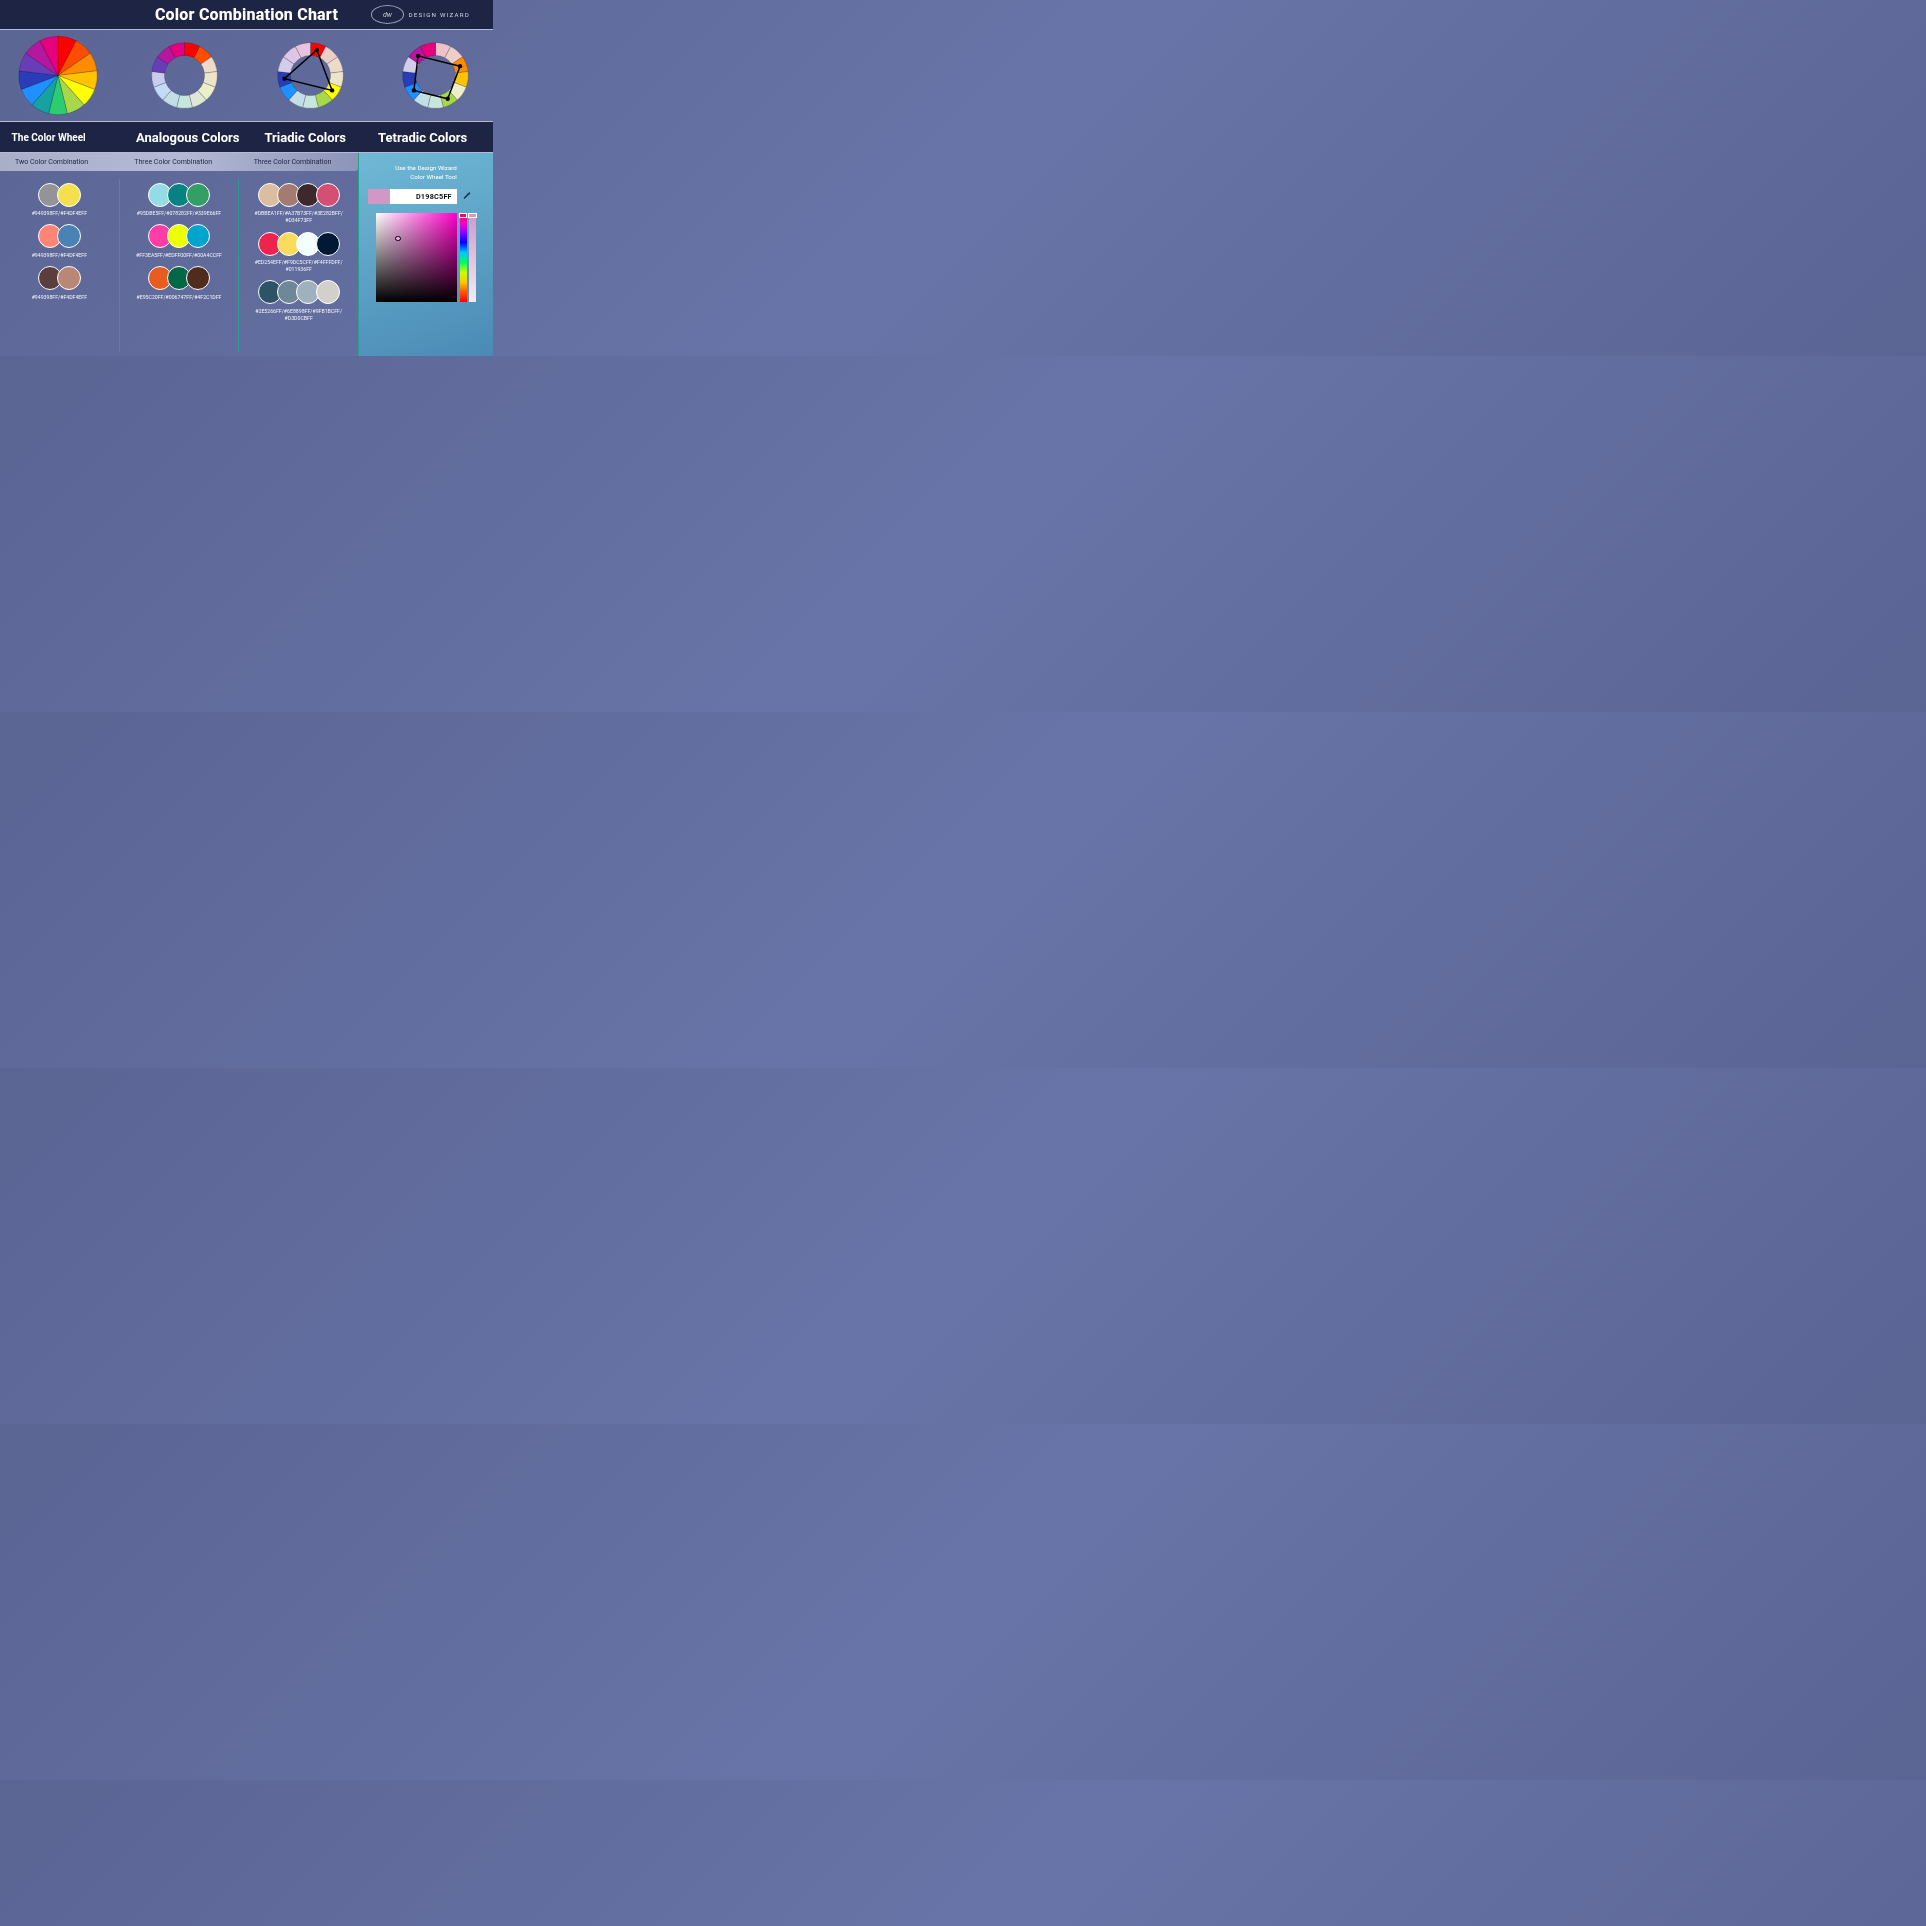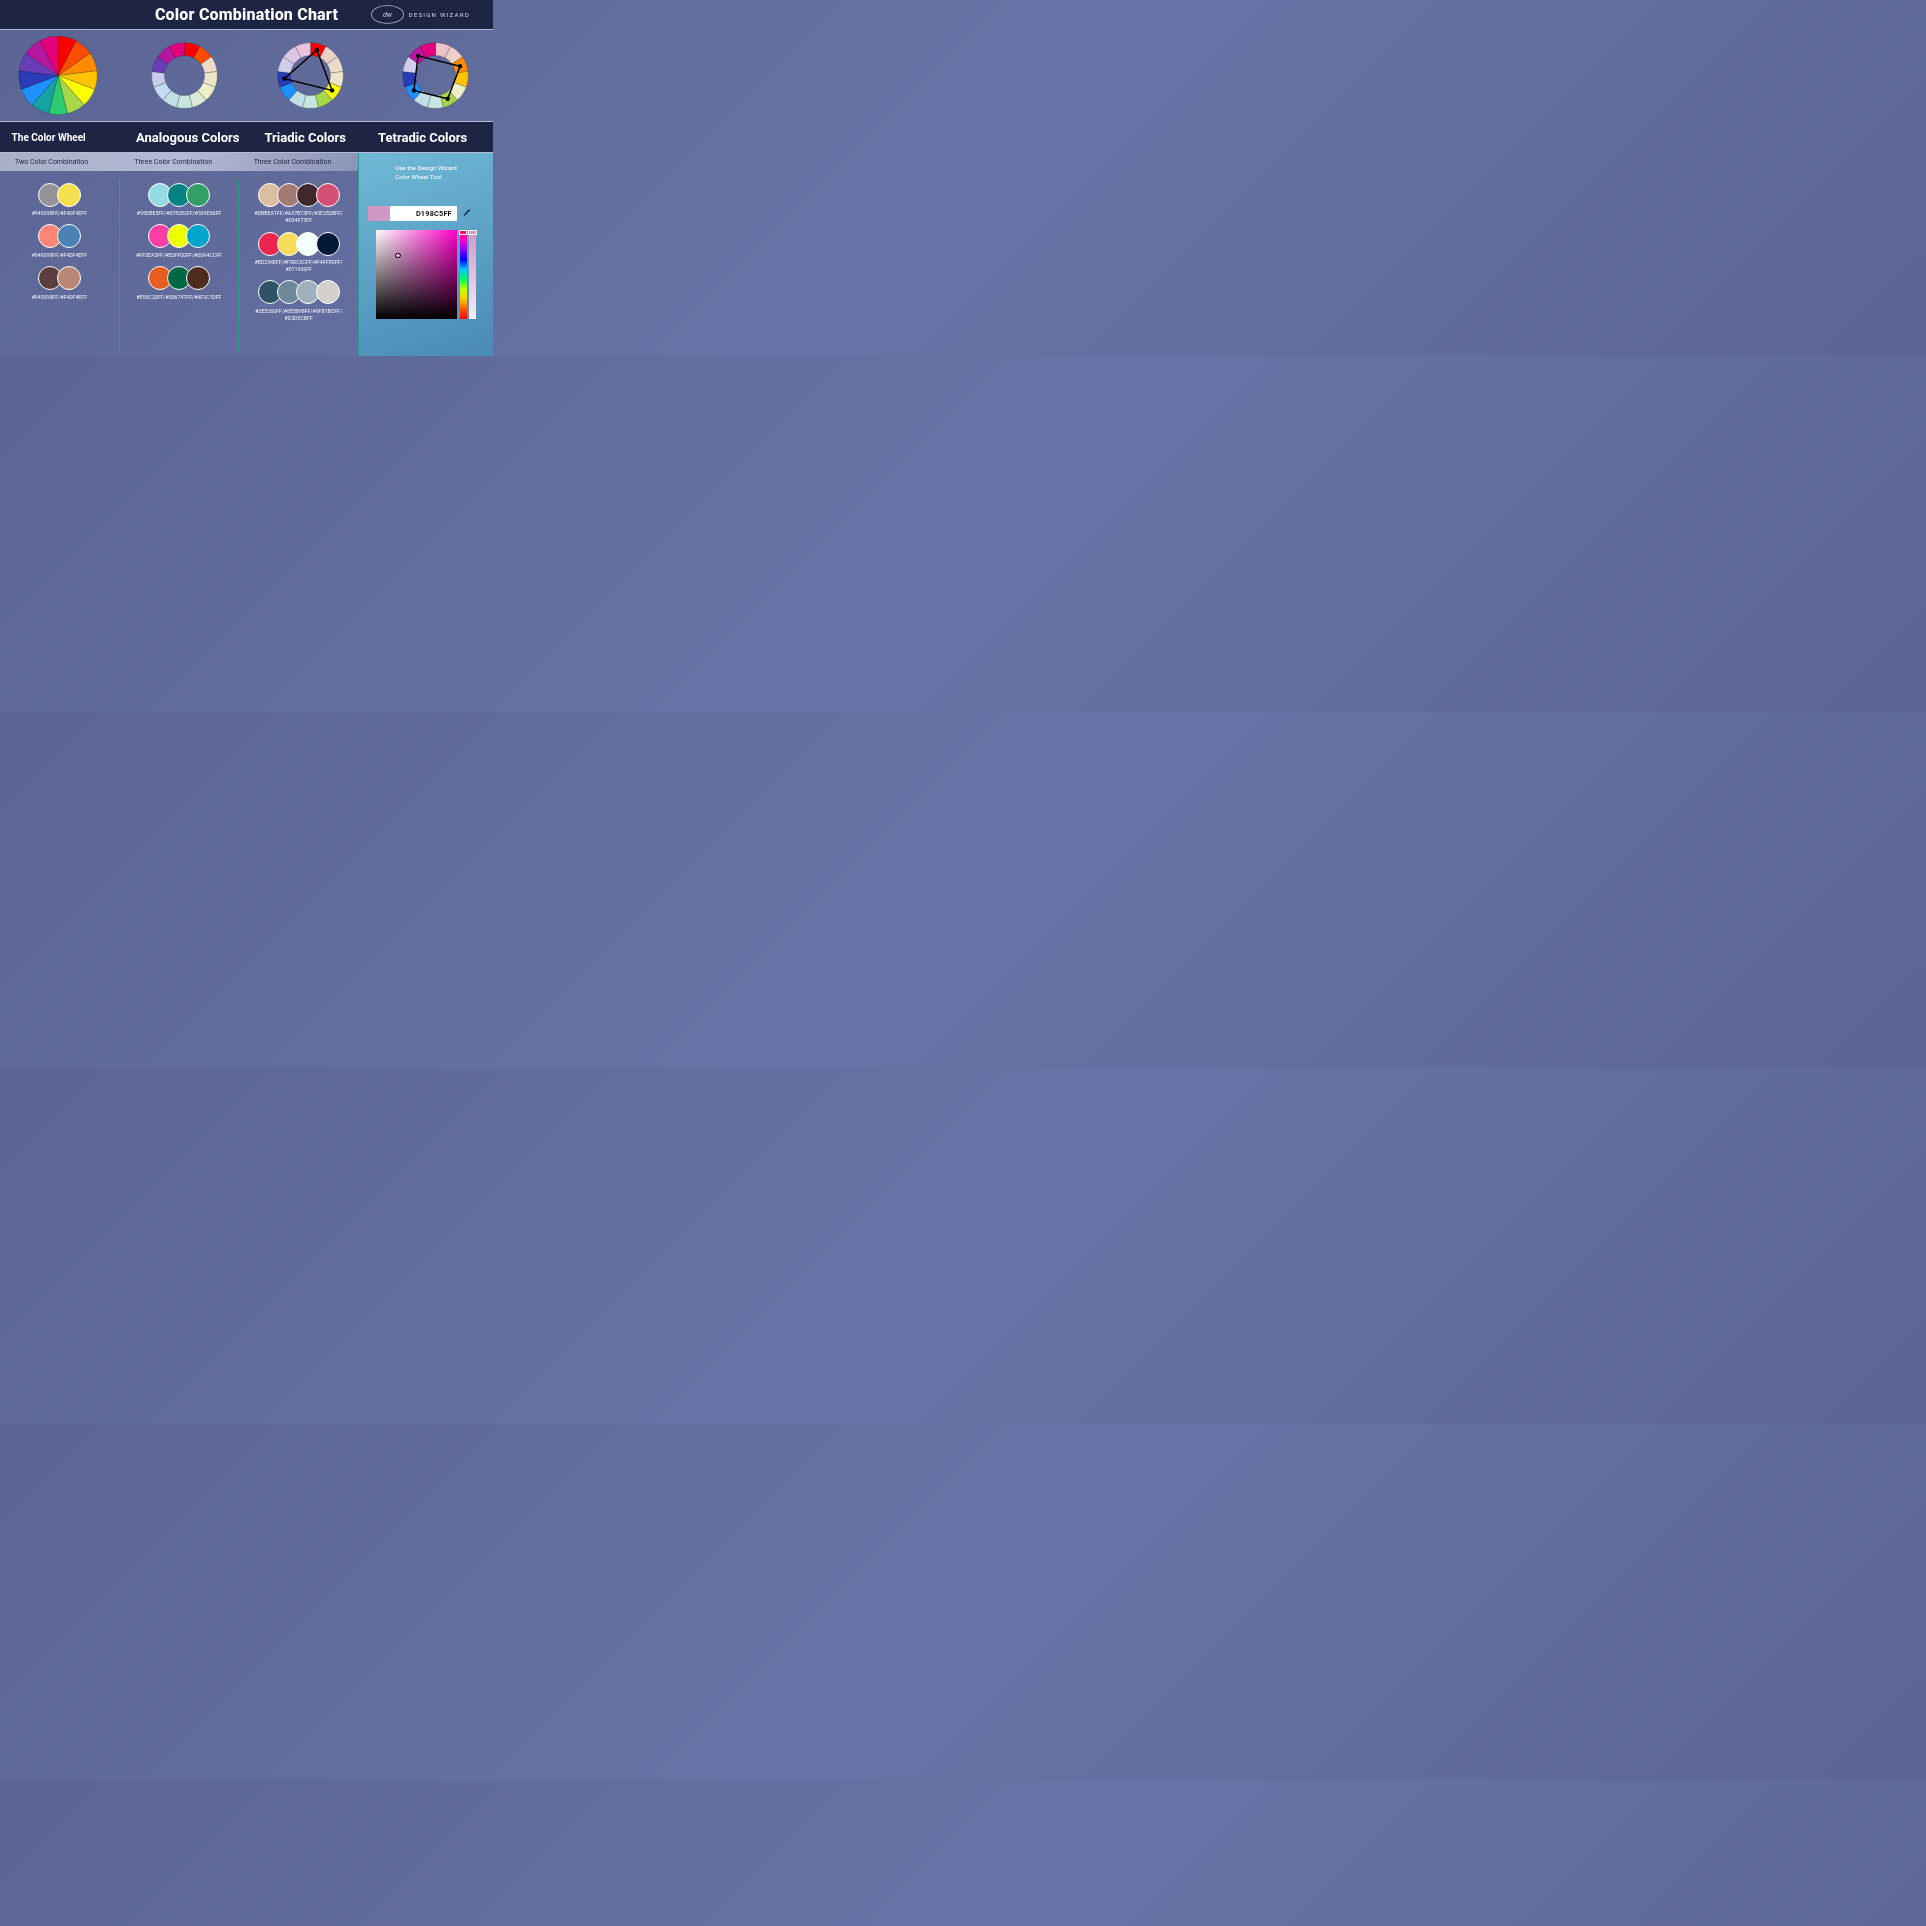--- a/index.html
+++ b/index.html
@@ -114,21 +114,21 @@
     line-height:1.35;
     color: #f2f3f8;
   }
   .picker-panel {
     flex:1;
     background: linear-gradient(160deg, #6fb9d6 0%, #4a8ab5 100%);
     padding: 10.8px 9.2px 9.2px 9.2px;
     border-left: 0.8px solid #2a9d8f;
     display:flex; flex-direction:column; align-items:center;
   }
-  .picker-title { text-align:left; font-size:6.2px; line-height:1.45; margin-bottom:24px; }
+  .picker-title { text-align:right; font-size:6.2px; line-height:1.45; margin-bottom:7px; }
   .picker-input-row { display:flex; align-items:center; gap:5.4px; margin-bottom:8.5px; width:100%; justify-content:flex-start;}
   .picker-input {
     display:flex; align-items:center; background:#fff; height:15.4px;
     width: 89px;
   }
   .picker-swatch { width:21.6px; height:100%; background:#d198c5; }
   .picker-value {
     flex:1; text-align:right; padding-right:5.4px;
     color:#111; font-weight:700; font-size:7.3px; letter-spacing:0.2px;
   }

